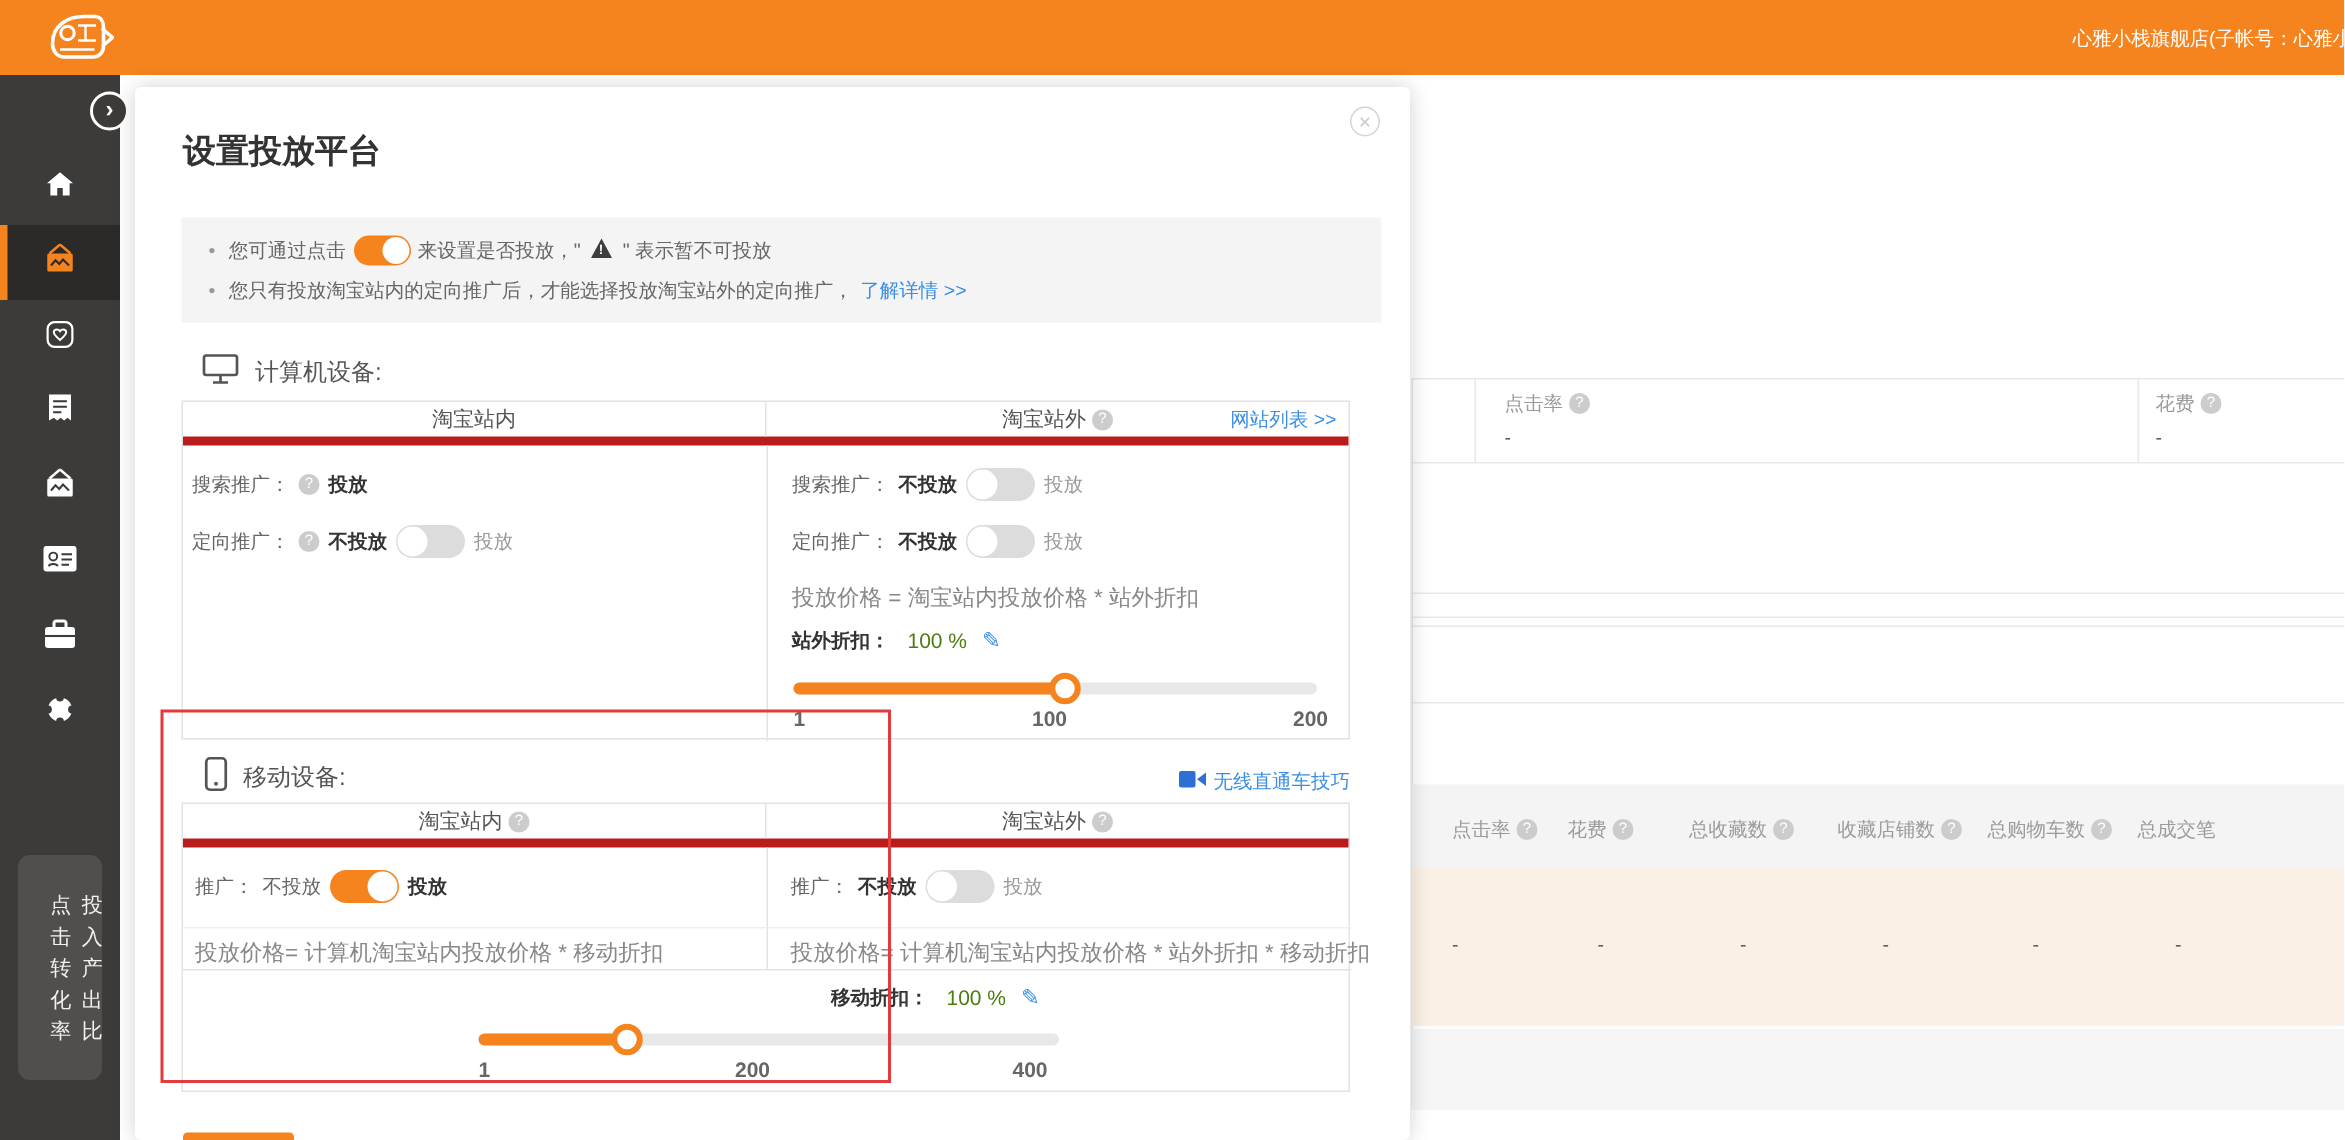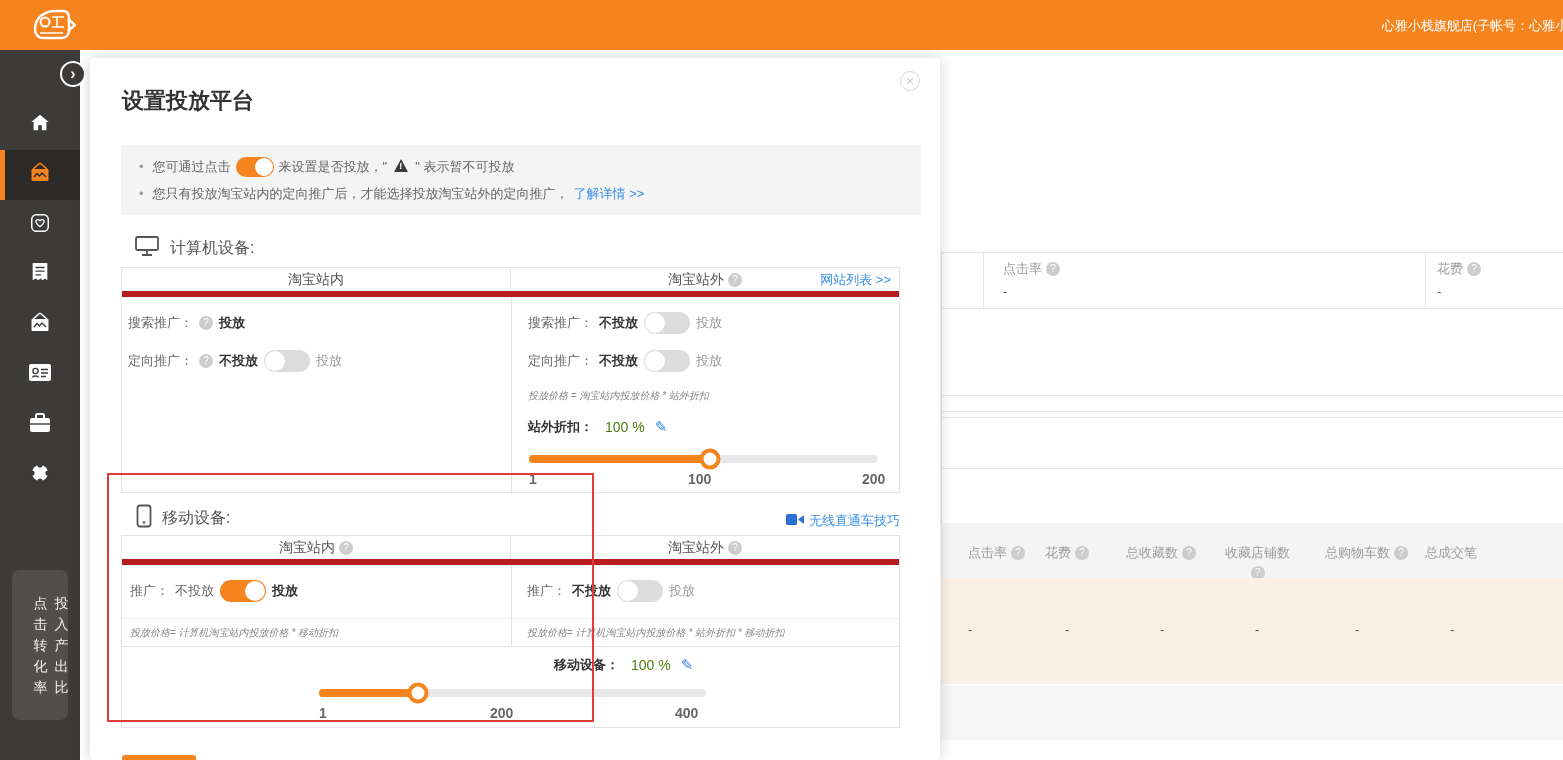--- a/index.html
+++ b/index.html
@@ -49,21 +49,21 @@
   .tips-link { position:absolute; right:40px; display:flex; align-items:center; gap:5px; font-size:13px; color:#3A8EE6; }
 
   .tbl { position:absolute; left:31px; width:779px; border:1px solid #E3E3E3; background:#fff; }
   .tbl-head { position:absolute; left:0; top:0; width:100%; height:29px; border-bottom:6px solid #b91c1c; display:flex; }
   .tbl-head .hc { flex:1; display:flex; align-items:center; justify-content:center; gap:4px; font-size:14px; color:#555; position:relative; }
   .tbl-head .hc + .hc { border-left:1px solid #E3E3E3; }
   .vdiv { position:absolute; left:389px; top:29px; width:1px; background:#E3E3E3; }
   .row { position:absolute; display:flex; align-items:center; gap:6px; font-size:13px; color:#666; white-space:nowrap; }
   .bold-dark { color:#333; font-weight:bold; }
   .muted { color:#999; }
-  .formula { position:absolute; font-size:10px; color:#888; white-space:nowrap;font-style:italic; }
+  .formula { position:absolute; font-size:15px; color:#888; white-space:nowrap; }
   .disc-label { font-size:13px; font-weight:bold; color:#333; }
   .disc-value { font-size:14px; color:#4d7c0f; margin:0 4px 0 6px; }
   .edit-icon { color:#3A8EE6; font-size:15px; }
 
   .toggle { position:relative; display:inline-block; width:46px; height:22px; border-radius:11px; vertical-align:middle; }
   .toggle .knob { position:absolute; top:1px; width:20px; height:20px; border-radius:50%; background:#fff; }
   .toggle.on  { background:#F5831E; } .toggle.on .knob { right:1px; }
   .toggle.off { background:#DCDCDC; } .toggle.off .knob { left:1px; }
   .toggle.mini { width:38px; height:20px; border-radius:10px; } .toggle.mini .knob { width:18px; height:18px; }
 
@@ -109,21 +109,21 @@
         <span class="qbadge">?</span>
       </div>
     <div class="bg-th" style="left:1045px;top:544px;">
         <span>花费</span>
         <span class="qbadge">?</span>
       </div>
     <div class="bg-th" style="left:1126px;top:544px;">
         <span>总收藏数</span>
         <span class="qbadge">?</span>
       </div>
-    <div class="bg-th" style="left:1225px;top:544px;flex-direction:column;">
+    <div class="bg-th" style="left:1225px;top:544px;">
         <span>收藏店铺数</span>
         <span class="qbadge">?</span>
       </div>
     <div class="bg-th" style="left:1325px;top:544px;">
         <span>总购物车数</span>
         <span class="qbadge">?</span>
       </div>
     <div class="bg-th" style="left:1425px;top:544px;">
         <span>总成交笔</span>
       </div>
@@ -373,21 +373,21 @@
         <span class="muted">投放</span>
       </div>
 
       <div style="position:absolute;left:0;top:82px;width:779px;height:28px;border-top:1px solid #EFEFEF;">
         <div class="formula" style="left:405px;top:7px;">投放价格= 计算机淘宝站内投放价格 * 站外折扣 * 移动折扣</div>
         <div class="formula" style="left:8px;top:7px;">投放价格= 计算机淘宝站内投放价格 * 移动折扣</div>
       </div>
 
       <div style="position:absolute;left:0;top:110px;width:779px;height:83px;border-top:1px solid #E3E3E3;">
         <div class="row" style="left:432px;top:6px;height:24px;">
-          <span class="disc-label">移动设备：</span>
+          <span class="disc-label">移动折扣：</span>
           <span class="disc-value">100 %</span>
           <span class="edit-icon">✎</span>
         </div>
         <div class="slider" style="left:197px;top:42px;width:387px;">
           <span class="fill" style="width:25.6%;"></span>
           <span class="sknob" style="left:25.6%;"></span>
         </div>
         <div class="slab" style="left:197px;top:58px;">1</div>
         <div class="slab" style="left:368px;top:58px;">200</div>
         <div class="slab" style="left:553px;top:58px;">400</div>

